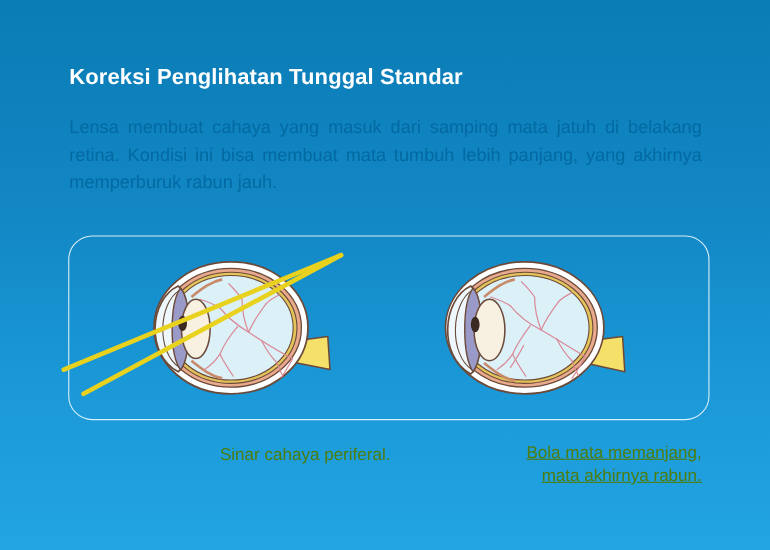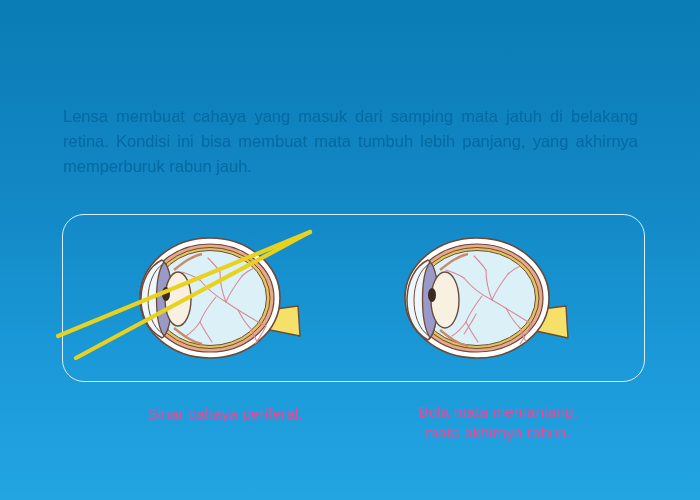--- a/index.html
+++ b/index.html
@@ -42,31 +42,32 @@
   #eye-svg {
     position:absolute;
     left:62px; top:214px;
     width:583px; height:168px;
     overflow:visible;
   }
   .caption {
     position:absolute;
     font-size:15.5px;
     line-height:21px;
-    color:#ec4899;
-    text-align:center;
+    color:#4d7c0f;
+    text-align:right;
   }
   #caption-left  { left:95px;  top:403px; width:260px; }
-  #caption-right { left:358px; top:401px; width:280px; }
+  #caption-right { left:358px; top:401px; width:280px;text-decoration:underline; }
 </style>
 </head>
 <body>
 
 <div id="slide">
 
+  <div id="title">Koreksi Penglihatan Tunggal Standar</div>
 
   <div id="body-text">Lensa membuat cahaya yang masuk dari samping mata jatuh di belakang retina. Kondisi ini bisa membuat mata tumbuh lebih panjang, yang akhirnya memperburuk rabun jauh.</div>
 
   <div id="diagram-box"></div>
 
   <svg id="eye-svg" viewBox="0 0 583 168">
     <defs>
       <clipPath id="clipLeftGlobe">
         <ellipse cx="148" cy="84" rx="70" ry="60"></ellipse>
       </clipPath>

